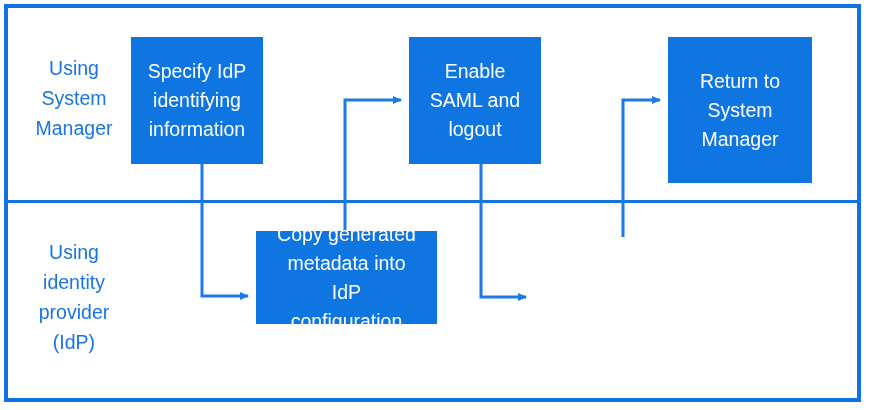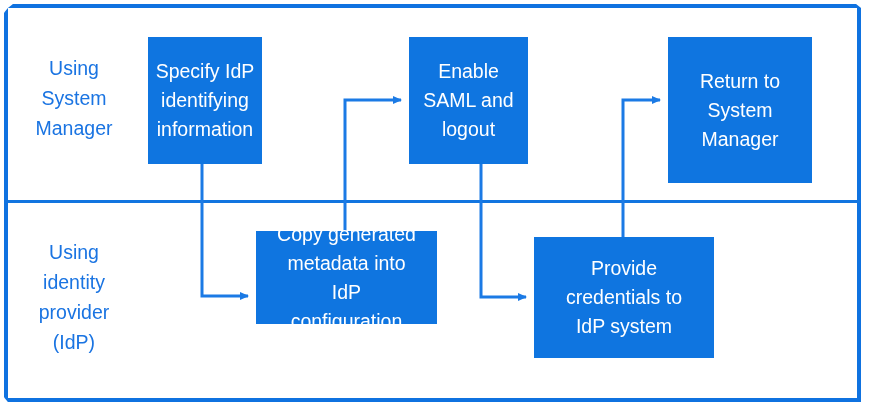--- a/index.html
+++ b/index.html
@@ -9,21 +9,20 @@
   }
   body {
     font-family: "Liberation Sans", sans-serif;
   }
   #diagram-root {
     position: relative;
     width: 869px;
     height: 410px;
     background: #ffffff;
     overflow: hidden;
-    border-radius: 27px;
   }
   #outer-frame {
     position: absolute;
     left: 4px;
     top: 4px;
     width: 857px;
     height: 398px;
     border: 4px solid #0f72e0;
     box-sizing: border-box;
     background: #ffffff;
@@ -61,22 +60,22 @@
     font-size: 19.5px;
     line-height: 29px;
     display: flex;
     align-items: center;
     justify-content: center;
     text-align: center;
     white-space: pre-line;
     box-sizing: border-box;
     padding: 0 4px;
   }
-  #box-specify-idp      { left: 148px; top: 37px;  width: 114px; height: 127px; }
-  #box-enable-saml      { left: 409px; top: 37px;  width: 119px; height: 127px; }
+  #box-specify-idp      { left: 131px; top: 37px;  width: 132px; height: 127px; }
+  #box-enable-saml      { left: 409px; top: 37px;  width: 132px; height: 127px; }
   #box-return-sm        { left: 668px; top: 37px;  width: 144px; height: 146px; }
   #box-copy-metadata    { left: 256px; top: 231px; width: 181px; height: 93px; }
   #box-provide-creds    { left: 534px; top: 237px; width: 180px; height: 121px; }
 
   #connector-layer {
     position: absolute;
     left: 0;
     top: 0;
     width: 869px;
     height: 410px;
@@ -135,17 +134,14 @@
 
   <div class="process-box" id="box-return-sm">Return to
 System
 Manager</div>
 
   <div class="process-box" id="box-copy-metadata">Copy generated
 metadata into
 IdP
 configuration</div>
 
-  <div class="process-box" id="box-provide-creds">Provide
-credentials to
-IdP system</div>
 
 </div>
 
 </body></html>

